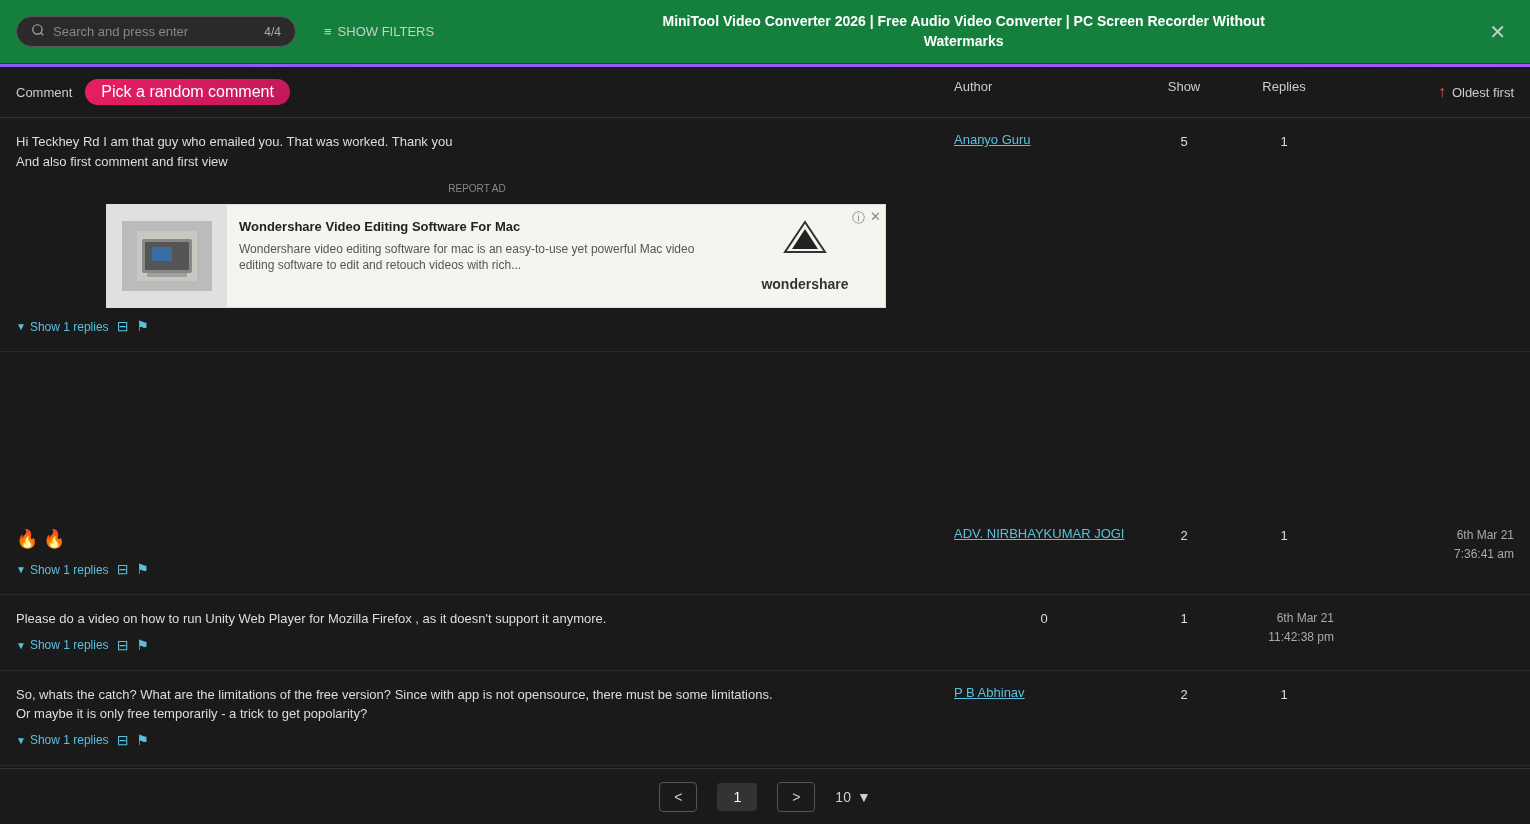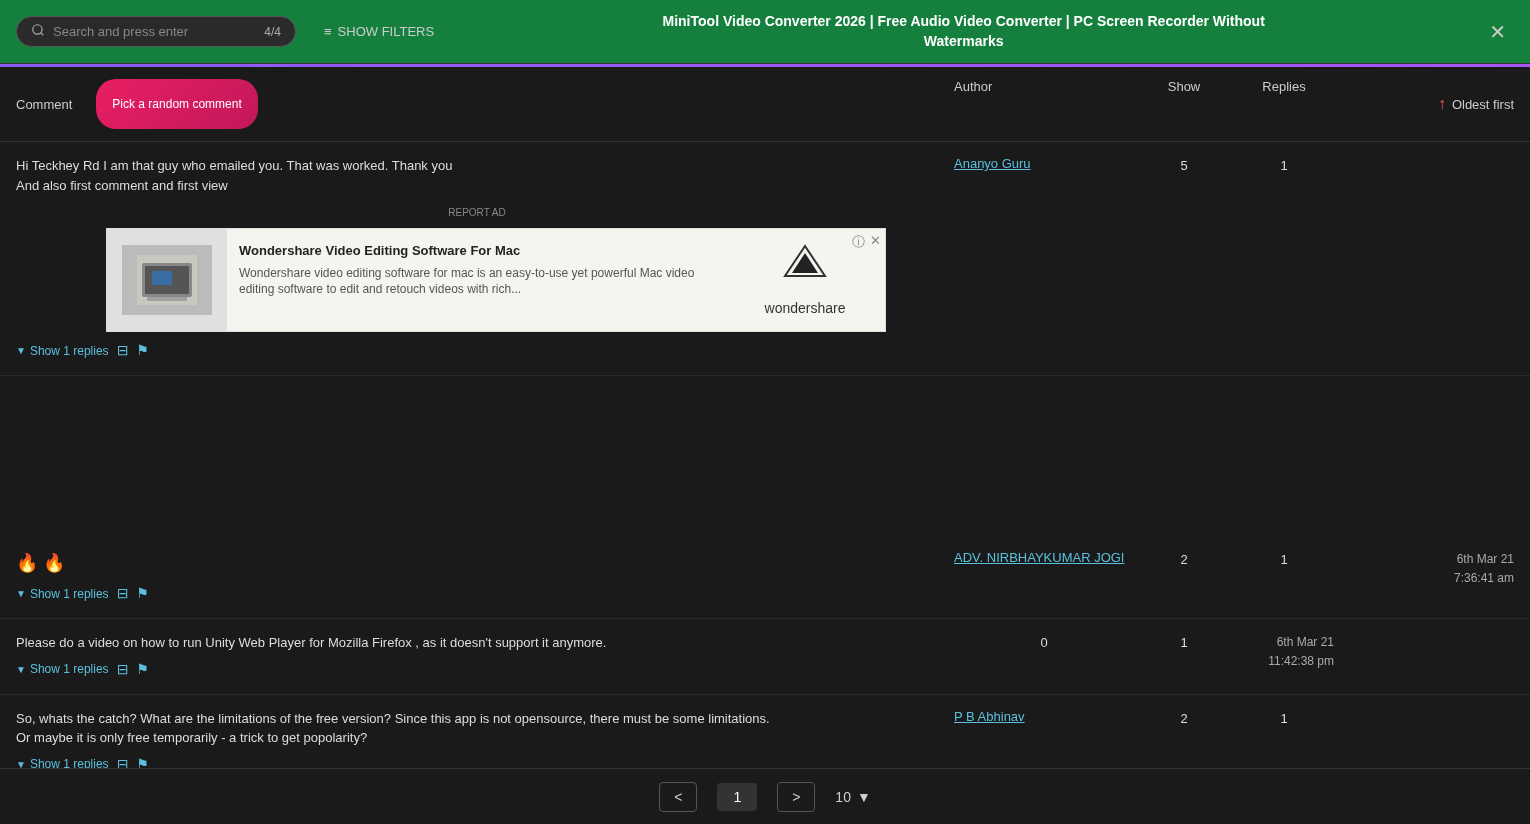--- a/index.html
+++ b/index.html
@@ -87,22 +87,22 @@
     .col-replies { text-align: center; }
     .col-date { display: flex; align-items: center; gap: 6px; justify-content: flex-end; }
     .sort-arrow { color: #e55; font-size: 16px; }
 
     
     .pick-random-btn {
       background: linear-gradient(135deg, #e91e63, #c2185b);
       border: none;
       border-radius: 20px;
       color: #fff;
-      padding: 18px 16px;
-      font-size: 12px;
+      padding: 4px 16px;
+      font-size: 16px;
       cursor: pointer;
       margin-left: 12px;
       text-align: center;
     }
 
     
     .comment-row {
       display: grid;
       grid-template-columns: 1fr 180px 100px 100px 180px;
       padding: 14px 16px;
@@ -204,21 +204,21 @@
       justify-content: center;
       width: 160px;
       flex-shrink: 0;
       flex-direction: column;
       gap: 4px;
       padding: 12px;
     }
     .ad-brand-name {
       font-size: 14px;
       color: #333;
-      font-weight: 400;
+      font-weight: 700;
     }
     .ad-info-btn {
       position: absolute;
       top: 4px;
       right: 20px;
       background: none;
       border: none;
       color: #888;
       cursor: pointer;
       font-size: 13px;
@@ -310,21 +310,21 @@
   <div class="title-area">
     <span>MiniTool Video Converter 2026 | Free Audio Video Converter | PC Screen Recorder Without</span><br>
     <span>Watermarks</span>
   </div>
   <button class="close-btn">✕</button>
 </div>
 
 <div class="purple-line"></div>
 
 <div class="table-header">
-  <div style="display:flex; align-items:center; gap:12px;">
+  <div style="display:flex; align-items:center; gap:1px;">
     <span>Comment</span>
     <button class="pick-random-btn">Pick a random comment</button>
   </div>
   <div class="col-author">Author</div>
   <div class="col-likes">Show</div>
   <div class="col-replies">Replies</div>
   <div class="col-date">
     <span class="sort-arrow" style="color:#e55;">↑</span>
     <span>Oldest first</span>
   </div>
@@ -422,21 +422,21 @@
   <div class="col-val">0</div>
   <div class="col-val">1</div>
   <div class="date-val">
     <div>6th Mar 21</div>
     <div>11:42:38 pm</div>
   </div>
 </div>
 
 <div class="comment-row">
   <div class="comment-text">
-    <div>So, whats the catch? What are the limitations of the free version? Since this app is not opensource, there must be some limitations.</div>
+    <div>So, whats the catch? What are the limitations of the free version? Since with app is not opensource, there must be some limitations.</div>
     <div>Or maybe it is only free temporarily - a trick to get popolarity?</div>
     <div class="comment-actions">
       <button class="show-replies-btn">
         <span style="font-size:10px;">▼</span>
         <span>Show 1 replies</span>
       </button>
       <span class="action-icon">⊟</span>
       <span class="action-icon">⚑</span>
     </div>
   </div>

